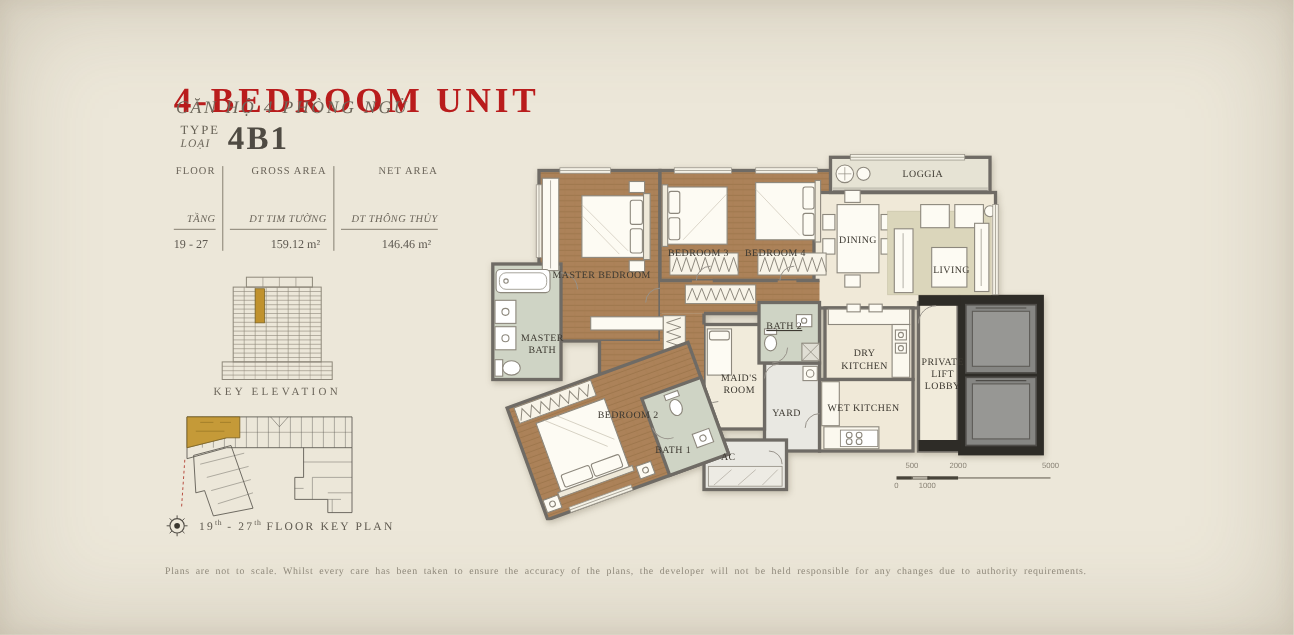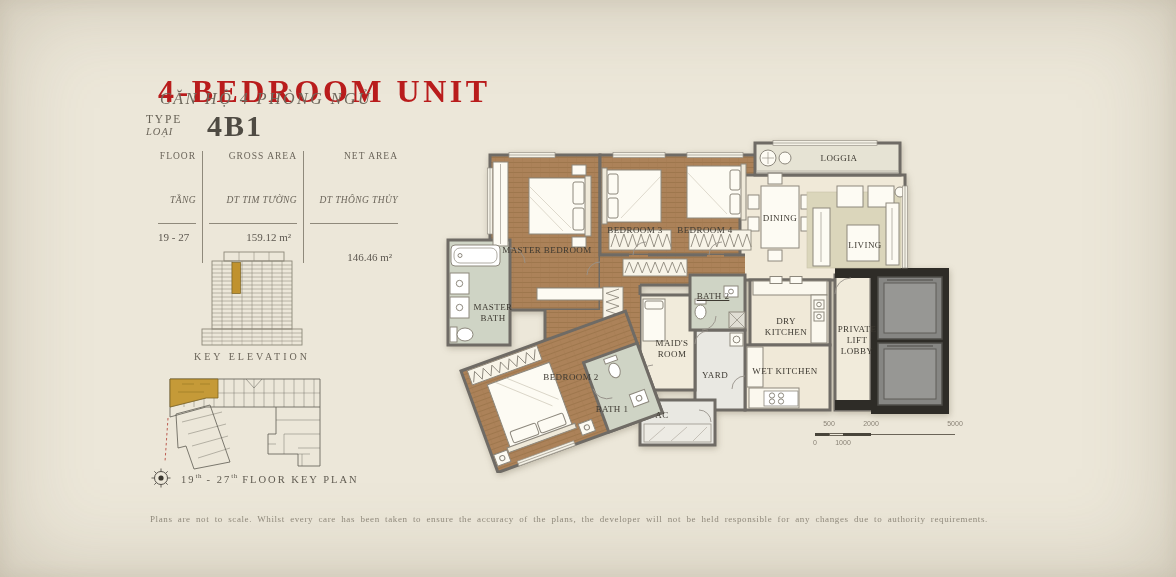--- a/index.html
+++ b/index.html
@@ -7,31 +7,31 @@
     width:1176px;height:577px;position:relative;overflow:hidden;
     background:radial-gradient(ellipse 130% 95% at 48% 42%, #f2edе0 0%, #f0ebde 40%, #e9e3d4 70%, #d8d0bd 100%);
     background-color:#ece7d9;
     font-family:"Liberation Serif","DejaVu Serif",serif;color:#55514a;
   }
   .vignette{position:absolute;inset:0;pointer-events:none;
     box-shadow:inset 0 0 90px rgba(120,105,80,.28), inset 0 0 18px rgba(120,105,80,.12);}
   
   .title{position:absolute;left:158px;top:52px;font-size:32px;font-weight:bold;letter-spacing:3.5px;color:#b91c1c;}
   .subtitle{position:absolute;left:160px;top:90px;font-size:16px;font-style:italic;letter-spacing:2.5px;color:#6e685c;}
-  .type-block{position:absolute;left:146px;top:113px;line-height:1.1;}
+  .type-block{position:absolute;left:164px;top:113px;line-height:1.1;}
   .type-en{font-size:11.5px;letter-spacing:1.8px;color:#666155;}
   .type-vi{font-size:10.5px;font-style:italic;letter-spacing:1px;color:#6e685c;}
   .type-value{position:absolute;left:207px;top:109px;font-size:30px;font-weight:bold;letter-spacing:2px;color:#4f4b43;}
   .specs{position:absolute;left:158px;top:151px;display:flex;color:#6b655a;}
   .spec-col{display:flex;flex-direction:column;padding:0 6px;}
   .spec-col.c1{width:38px;padding-left:0;}
   .spec-col.c2{width:88px;}
-  .spec-col.c3{width:88px;gap:20px;}
+  .spec-col.c3{width:88px;}
   .spec-col + .spec-col{border-left:1px solid #8f897b;}
-  .spec-head{border-bottom:1px solid #8f897b;padding-bottom:16px;text-align:right;line-height:1.25;}
+  .spec-head{border-bottom:1px solid #8f897b;padding-bottom:1px;text-align:right;line-height:1.25;}
   .spec-en{font-size:9.5px;letter-spacing:1px;}
   .spec-vi{font-size:9.5px;font-style:italic;letter-spacing:.4px;margin-top:32px;}
   .spec-val{font-size:11px;padding-top:7px;color:#5d5850;}
   .c1 .spec-val{text-align:left;}
   .c2 .spec-val,.c3 .spec-val{text-align:right;padding-right:6px;}
   .keyelev-svg{position:absolute;left:200px;top:250px;}
   .caption{font-size:10px;letter-spacing:3px;color:#6b655a;}
   .keyelev-caption{position:absolute;left:172px;top:351px;width:160px;text-align:center;}
   .keyplan-svg{position:absolute;left:148px;top:374px;}
   .keyplan-caption-row{position:absolute;left:150px;top:467px;display:flex;align-items:center;gap:9px;}

